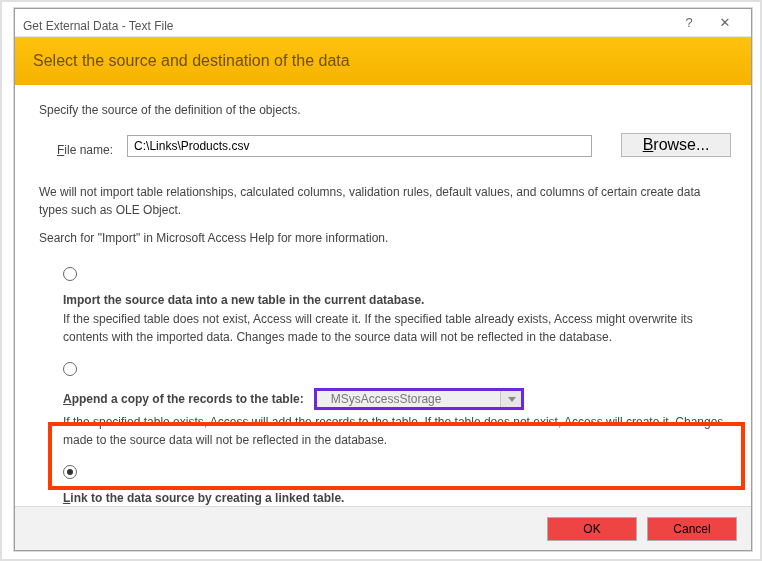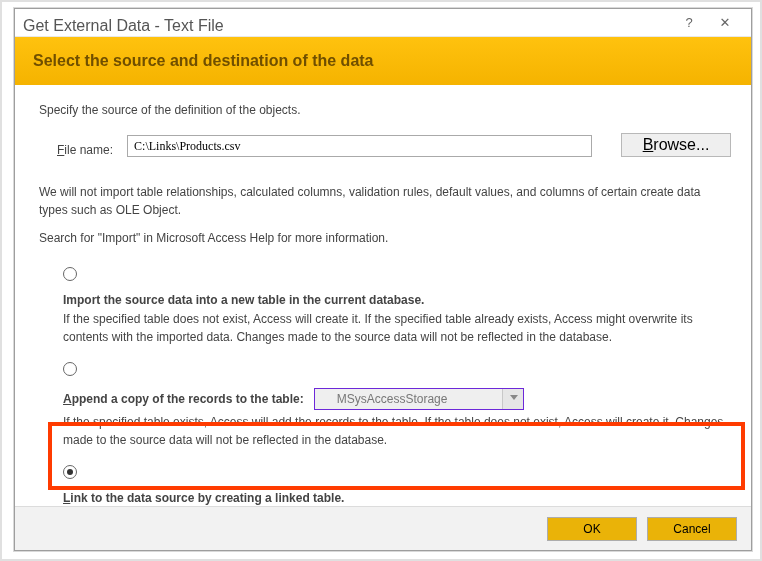--- a/index.html
+++ b/index.html
@@ -31,42 +31,41 @@
     height: 28px;
     display: flex;
     align-items: center;
     padding: 0 8px;
     background: #fff;
     border-bottom: 1px solid #e8e8e8;
   }
   .titlebar .title {
     flex: 1;
     color: #555;
-    font-size: 16px;
+    font-size: 12px;
     margin-top: 6px;
   }
   .titlebar .win-btn {
     width: 36px;
     height: 24px;
     display: flex;
     align-items: center;
     justify-content: center;
     color: #666;
     font-size: 13px;
   }
   .banner {
     background: #f5b900;
     background: linear-gradient(#ffc20e, #f5b300);
     height: 48px;
     display: flex;
     align-items: center;
     padding: 0 18px;
     color: #704f00;
     font-size: 16px;
-    font-weight: bold;
   }
   .content {
     padding: 18px 20px 0 24px;
     color: #444;
   }
   .p { margin: 0 0 16px 0; }
   .filerow {
     display: flex;
     align-items: flex-end;
     gap: 14px;
@@ -74,21 +73,21 @@
     padding-left: 18px;
   }
   .filerow label { white-space: nowrap; }
   .filerow .underline { text-decoration: underline; }
   .file-input {
     flex: 0 0 465px;
     height: 22px;
     border: 1px solid #aaa;
     padding: 0 6px;
     font-size: 12px;
-    font-family: Liberation Serif, serif;
+    font-family: Liberation Sans, sans-serif;
   }
   .browse-btn {
     margin-left: auto;
     width: 110px;
     height: 24px;
     border: 1px solid #b8b8b8;
     background: #efefef;
     font-size: 16px;
     font-family: inherit;
     text-align: center;
@@ -120,25 +119,25 @@
   .opt-title .ul { text-decoration: underline; }
   .opt-desc { margin-top: 3px; line-height: 1.5; color: #444; }
   .append-row {
     display: flex;
     align-items: center;
     gap: 10px;
   }
   .append-select {
     width: 210px;
     height: 22px;
-    border: 1px solid #6d28d9;
+    border: 3px solid #6d28d9;
     background: #efefef;
     display: flex;
     align-items: center;
-    padding: 0 22px;
+    padding: 0 14px;
     color: #777;
     position: relative;
   }
   .append-select::after {
     content: "";
     position: absolute;
     right: 0; top: 0;
     width: 20px; height: 100%;
     border-left: 1px solid #c8c8c8;
     background: #e6e6e6;
@@ -170,21 +169,21 @@
     display: flex;
     align-items: center;
     justify-content: flex-end;
     gap: 10px;
     padding: 0 14px;
   }
   .footer button {
     width: 90px;
     height: 24px;
     border: 1px solid #adadad;
-    background: #eab308;
+    background: #ef4444;
     font-size: 12px;
     font-family: inherit;
   }
 </style>
 </head>
 <body>
 
 <div class="frame">
   <div class="dialog">
 

